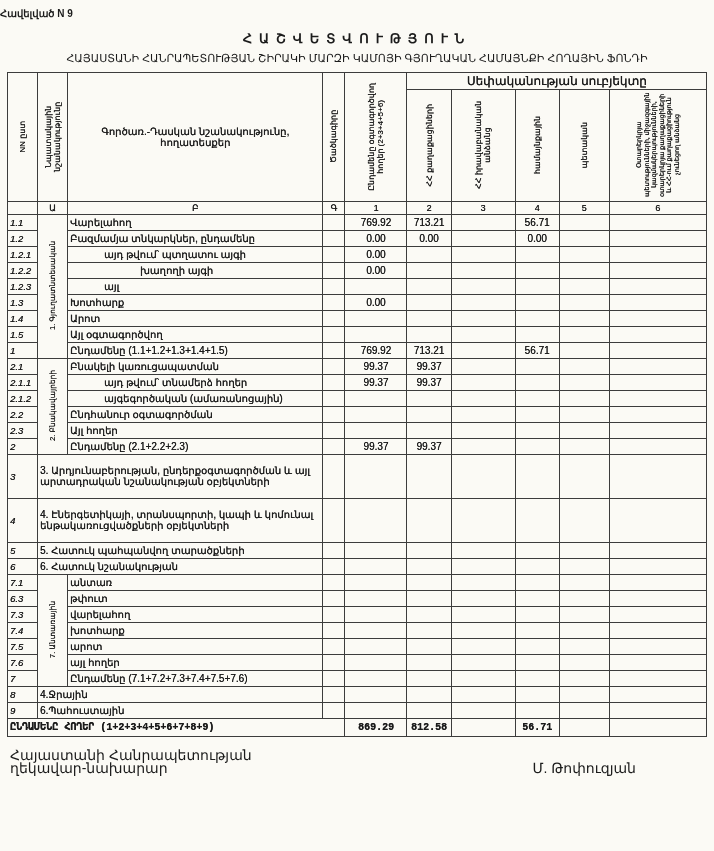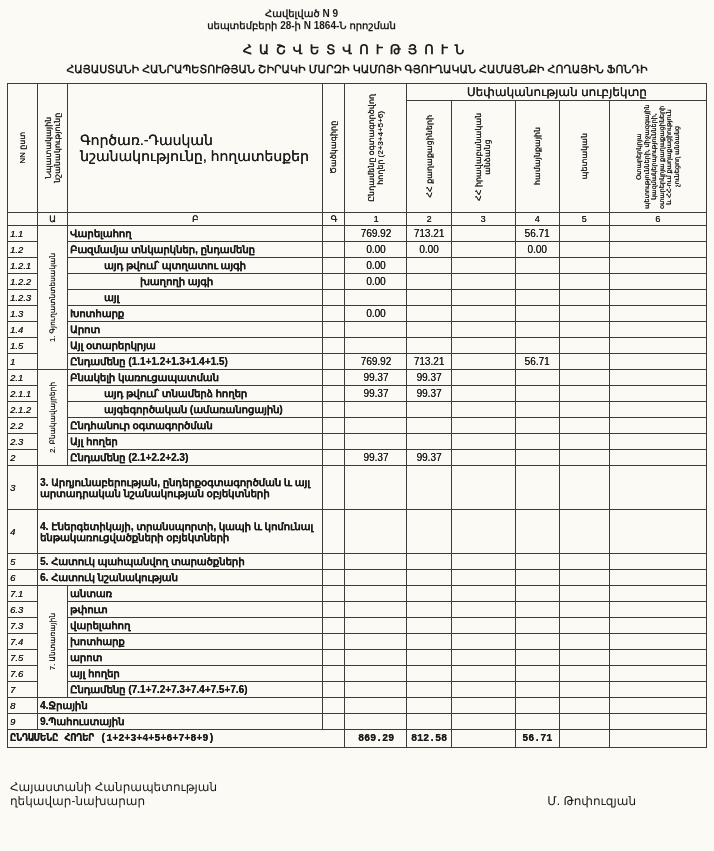--- a/index.html
+++ b/index.html
@@ -8,96 +8,95 @@
     width: 714px; height: 851px;
     background: #fbfaf5;
     font-family: "Liberation Sans", sans-serif;
     color: #1b1b1b;
     position: relative;
     overflow: hidden;
   }
   .appendix {
     margin-top: 8px;
     padding-right: 111px;
-    text-align: center;
+    text-align: left;
     font-size: 10px;
     font-weight: bold;
     line-height: 11.5px;
   }
   .doc-title {
     margin-top: 11px;
     text-align: center;
     font-size: 13px;
     font-weight: bold;
     letter-spacing: 7px;
   }
   .doc-subtitle {
     margin-top: 5px;
     text-align: center;
     font-size: 11px;
-    font-weight: bold;
+    font-weight: normal;
     line-height: 14px;
     padding: 0 28px;
   }
   table {
     border-collapse: collapse;
     table-layout: fixed;
     width: 700px;
     margin: 7px auto 0;
   }
   td {
     border: 1px solid #3c3c3c;
     padding: 0 2px;
     font-size: 10px;
     overflow: hidden;
     vertical-align: middle;
     text-shadow: 0.2px 0 0 currentColor;
   }
   .hgroup { height: 16px; text-align: center; font-size: 12px; padding: 1px; }
   .header-main td { height: 112px; text-align: center; }
-  .hfunc { font-size: 14px; text-align: left; padding: 8px 12px; }
+  .hfunc { font-size: 10px; text-align: center; padding: 8px 12px; }
   .vtext {
     writing-mode: vertical-rl;
     transform: rotate(180deg);
     margin: 0 auto;
     display: block;
     text-align: center;
     font-size: 8px;
     line-height: 9px;
   }
   .hv  { max-height: 106px; }
   .hv2 { max-height: 124px; }
   .f-small { font-size: 6.5px; line-height: 7.5px; }
   .index-row td { height: 13px; text-align: center; font-size: 9px; padding: 0; }
   tbody td { height: 16px; }
   td.nn { font-size: 9.5px; padding-left: 2px; font-style: italic; }
-  td.label { text-align: left; line-height: 11px; font-weight: bold; }
+  td.label { text-align: left; line-height: 11px; }
   td.val { text-align: center; }
   td.ind1 { padding-left: 36px; }
   td.ind2 { padding-left: 72px; }
   tr.tall td { height: 44px; }
   .section-cell { padding: 0; }
   .section-vtext { font-size: 7.5px; line-height: 9px; max-height: 100%; }
   tr.grand-row td { height: 18px; font-weight: bold; font-family: Liberation Mono, monospace; }
   .footer {
-    margin-top: 33px;
+    margin-top: 12px;
     display: flex;
     justify-content: space-between;
     align-items: flex-end;
     padding: 0 78px 0 10px;
-    font-size: 12px;
+    font-size: 14px;
     line-height: 13.5px;
   }
 </style>
 </head>
 <body>
 
 <div class="appendix">
   <div>Հավելված N 9</div>
-  <div>սեպտեմբերի 28-ի N 1864-Ն որոշման</div>
 </div>
 
 <div class="doc-title">ՀԱՇՎԵՏՎՈՒԹՅՈՒՆ</div>
 <div class="doc-subtitle">
   <div>ՀԱՅԱՍՏԱՆԻ ՀԱՆՐԱՊԵՏՈՒԹՅԱՆ ՇԻՐԱԿԻ ՄԱՐԶԻ ԿԱՄՈՅԻ ԳՅՈՒՂԱԿԱՆ ՀԱՄԱՅՆՔԻ ՀՈՂԱՅԻՆ ՖՈՆԴԻ</div>
 </div>
 
 <table>
   <colgroup>
     <col style="width:30px">
@@ -234,21 +233,21 @@
         <td class="code"></td>
         <td class="val"></td>
         <td class="val"></td>
         <td class="val"></td>
         <td class="val"></td>
         <td class="val"></td>
         <td class="val"></td>
       </tr>
       <tr>
         <td class="nn">1.5</td>
-        <td class="label">Այլ օտարերկրյա</td>
+        <td class="label">Այլ օգտագործվող</td>
         <td class="code"></td>
         <td class="val"></td>
         <td class="val"></td>
         <td class="val"></td>
         <td class="val"></td>
         <td class="val"></td>
         <td class="val"></td>
       </tr>
       <tr>
         <td class="nn">1</td>
@@ -460,21 +459,21 @@
         <td class="code"></td>
         <td class="val"></td>
         <td class="val"></td>
         <td class="val"></td>
         <td class="val"></td>
         <td class="val"></td>
         <td class="val"></td>
       </tr>
       <tr>
         <td class="nn">9</td>
-        <td class="label" colspan="2">9.Պահուստային</td>
+        <td class="label" colspan="2">6.Պահուստային</td>
         <td class="code"></td>
         <td class="val"></td>
         <td class="val"></td>
         <td class="val"></td>
         <td class="val"></td>
         <td class="val"></td>
         <td class="val"></td>
       </tr>
       <tr class="grand-row">
         <td class="label" colspan="4">ԸՆԴԱՄԵՆԸ ՀՈՂԵՐ (1+2+3+4+5+6+7+8+9)</td>

